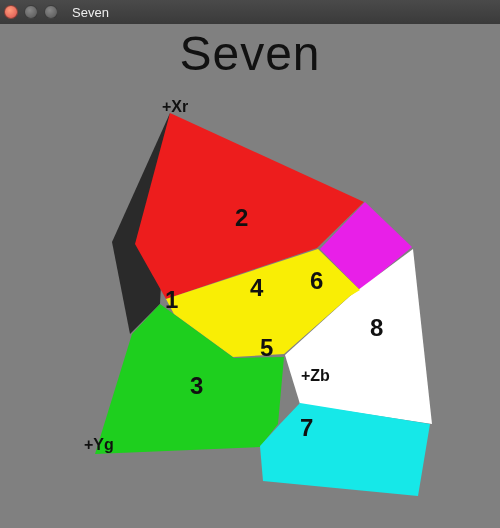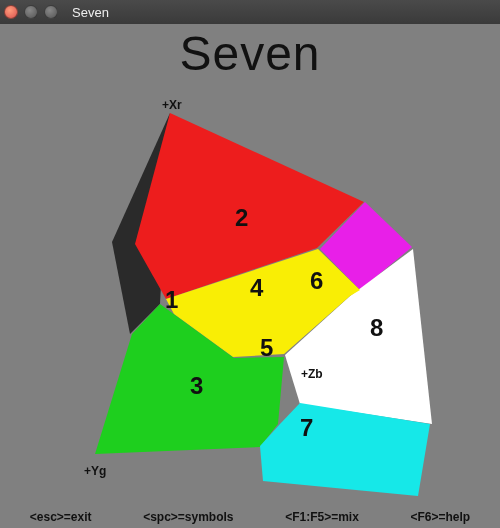--- a/index.html
+++ b/index.html
@@ -55,37 +55,37 @@
     }
 
     .numlabel {
       position: absolute;
       font-size: 24px;
       font-weight: 600;
       color: #111;
     }
     .axislabel {
       position: absolute;
-      font-size: 12px;
+      font-size: 16px;
       font-weight: 600;
       color: #111;
     }
 
     
     .n1 { left: 165px; top: 262px; }
     .n2 { left: 235px; top: 180px; }
     .n3 { left: 190px; top: 348px; }
     .n4 { left: 250px; top: 250px; }
     .n5 { left: 260px; top: 310px; }
     .n6 { left: 310px; top: 243px; }
     .n7 { left: 300px; top: 390px; }
     .n8 { left: 370px; top: 290px; }
 
     .ax-xr { left: 162px; top: 74px; }
-    .ax-yg { left: 84px;  top: 440px; }
+    .ax-yg { left: 84px;  top: 412px; }
     .ax-zb { left: 272px; top: 343px; margin-left: 29px; }
 
     .statusbar {
       position: absolute;
       bottom: 4px;
       left: 0; right: 0;
       display: flex;
       justify-content: space-around;
       font-size: 12px;
       font-weight: 600;
@@ -129,19 +129,13 @@
 
   <div class="numlabel n1">1</div>
   <div class="numlabel n2">2</div>
   <div class="numlabel n3">3</div>
   <div class="numlabel n4">4</div>
   <div class="numlabel n5">5</div>
   <div class="numlabel n6">6</div>
   <div class="numlabel n7">7</div>
   <div class="numlabel n8">8</div>
 
-  <div class="statusbar">
-    <span>&lt;esc&gt;=exit</span>
-    <span>&lt;spc&gt;=symbols</span>
-    <span>&lt;F1:F5&gt;=mix</span>
-    <span>&lt;F6&gt;=help</span>
-  </div>
 </div>
 
 </body></html>

